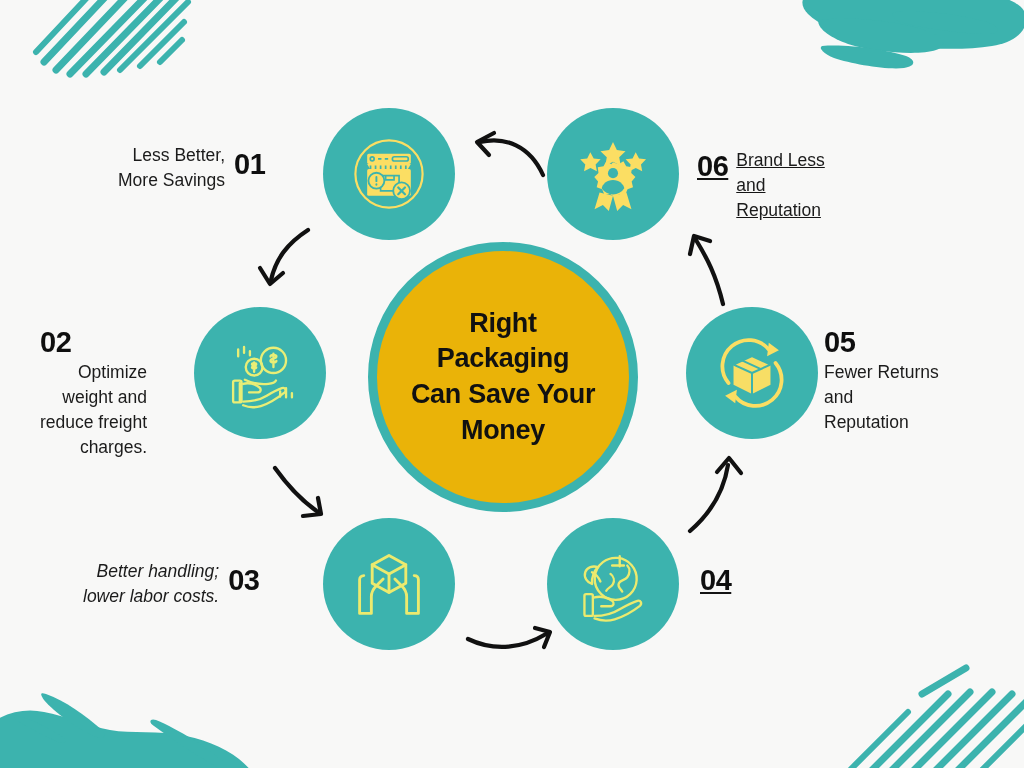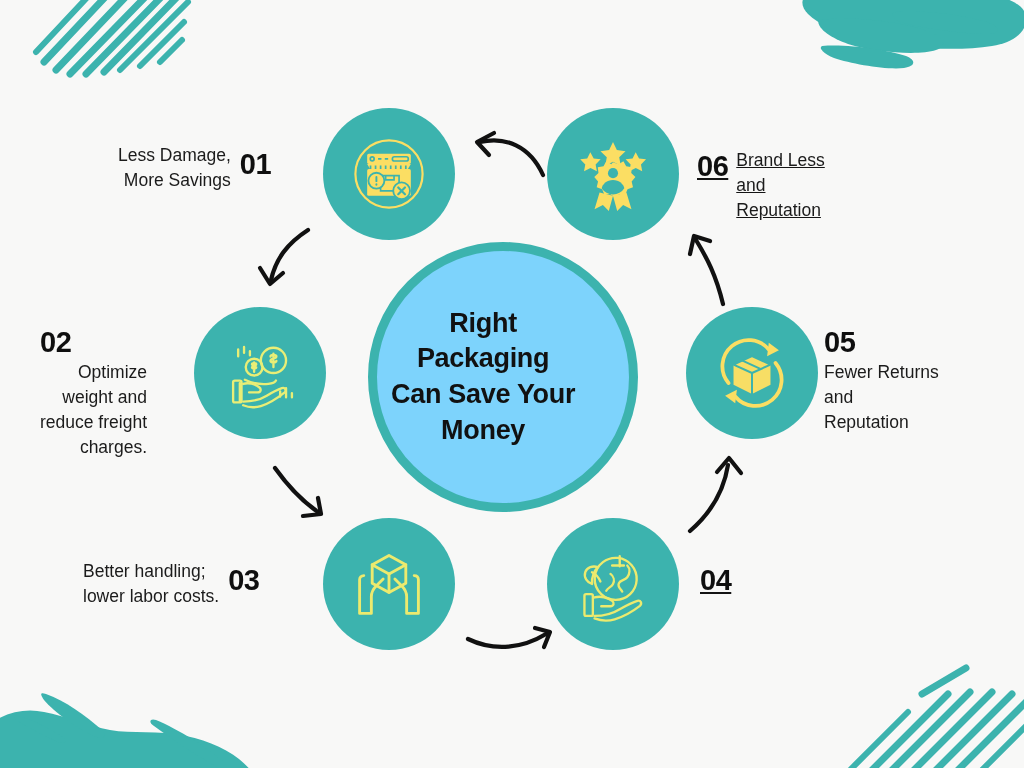--- a/index.html
+++ b/index.html
@@ -27,22 +27,22 @@
   #node-01{left:323px;top:108px;}
   #node-06{left:547px;top:108px;}
   #node-02{left:194px;top:307px;}
   #node-05{left:686px;top:307px;}
   #node-03{left:323px;top:518px;}
   #node-04{left:547px;top:518px;}
 
   
   #center-hub{
     position:absolute;left:368px;top:242px;width:270px;height:270px;border-radius:50%;
-    background:#7dd3fc;border:9px solid #3cb3ae;box-sizing:border-box;
-    display:flex;align-items:center;
+    background:#eab308;border:9px solid #3cb3ae;box-sizing:border-box;
+    display:flex;align-items:center;justify-content:center;
   }
   #center-title{
     font-size:27px;line-height:1.32;font-weight:bold;color:#111111;
     text-align:center;letter-spacing:-0.3px;white-space:pre-line;padding:0 14px;
   }
 
   
   .label{position:absolute;color:#141414;}
   .num{font-size:29px;font-weight:bold;letter-spacing:-0.5px;line-height:1;color:#0f0f0f;}
   .txt{font-size:17.5px;line-height:1.42;color:#1b1b1b;white-space:pre-line;}
@@ -52,21 +52,21 @@
 
   
   #label-01{left:118px;top:143px;}
   #label-01 .txt{text-align:right;}
   #label-01 .num{margin-top:7px;}
 
   #label-02{left:40px;top:328px;flex-direction:column;align-items:flex-end;}
   #label-02 .txt{text-align:right;margin-top:3px;}
 
   #label-03{left:83px;top:559px;}
-  #label-03 .txt{text-align:left;}
+  #label-03 .txt{text-align:right;font-style:italic;}
   #label-03 .num{margin-top:7px;}
 
   #label-06{left:697px;top:148px;}
   #label-06 .txt{text-align:left;}
   #label-06 .num{margin-top:4px;}
 
   #label-05{left:824px;top:328px;flex-direction:column;align-items:flex-start;}
   #label-05 .txt{text-align:left;margin-top:3px;}
 
   #label-04{left:700px;top:561px;}
@@ -287,21 +287,21 @@
         <path d="M32 30 c-6 -2 -13 0 -15 6 c-2 6 2 12 8 14 c-1 -8 3 -16 7 -20 z"></path>
         <path d="M25 36 c4 2 8 6 10 11"></path>
         <rect x="16" y="62" width="10" height="26" rx="2"></rect>
         <path d="M28 66 c7 -2 16 0 21 4 c3 2.4 2 6.5 -2 6.5 h-11"></path>
         <path d="M28 88 c11 0 22 -3 30 -8 c7 -4 14 -8 21 -10 c4 -1.2 6 3.4 3 6 c-9 7 -20 13 -30 16 c-8 2.4 -16 2 -24 -1"></path>
       </g>
     </svg>
   </div>
 
   <div class="label left" id="label-01">
-    <div class="txt">Less Damage,
+    <div class="txt">Less Better,
 More Savings</div>
     <div class="num">01</div>
   </div>
 
   <div class="label" id="label-02">
     <div class="num">02</div>
     <div class="txt">Optimize
 weight and
 reduce freight
 charges.</div>

